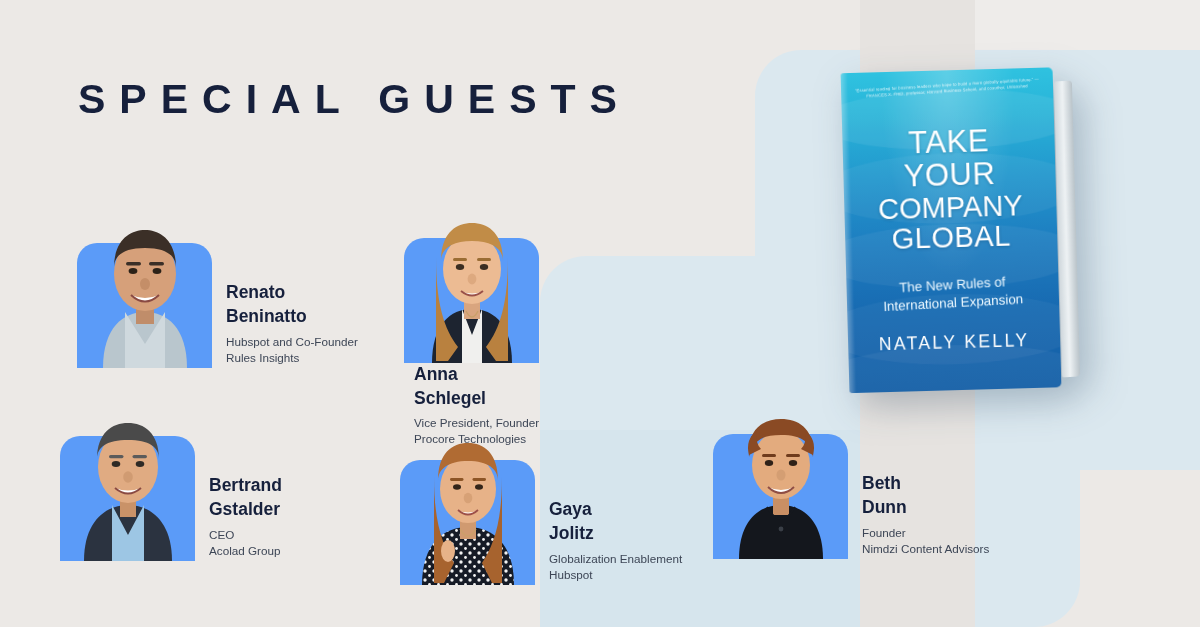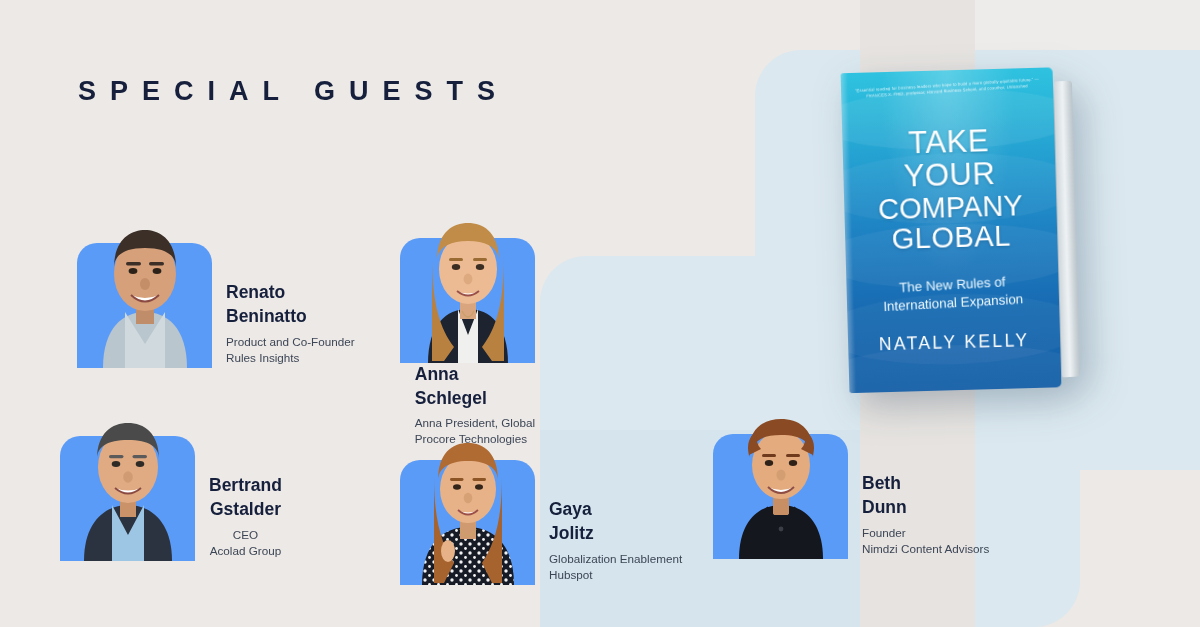--- a/index.html
+++ b/index.html
@@ -35,21 +35,21 @@
     background: #eeecea;
   }
   #bg-bottom-soft {
     left: 540px; top: 430px; width: 320px; height: 197px;
     background: #d6e5ed;
   }
 
   
   #page-title {
     position: absolute; left: 78px; top: 76px;
-    font-size: 27px; font-weight: 700;
+    font-size: 41px; font-weight: 700;
     letter-spacing: 14px;
     color: #16203c;
     white-space: nowrap;
   }
 
   
   .speaker {
     position: absolute;
     display: flex;
     align-items: flex-end;
@@ -87,21 +87,21 @@
   .sp-role, .sp-org {
     font-size: 11.7px; line-height: 1.38;
     color: #3d4656;
     white-space: nowrap;
   }
   .sp-role { margin-top: 5px; }
 
   
   #speaker-renato   { left: 60px;  top: 228px; padding-left: 17px; }
   #speaker-anna     { left: 400px; top: 228px; flex-direction: column; }
-  #speaker-bertrand { left: 60px;  top: 421px; text-align: center; }
+  #speaker-bertrand { left: 60px;  top: 421px; }
   #speaker-gaya     { left: 400px; top: 445px; }
   #speaker-beth     { left: 713px; top: 419px; }
 
   
   #book {
     position: absolute;
     left: 845px; top: 70px;
     width: 230px; height: 320px;
     transform: rotate(-1.6deg);
     filter: drop-shadow(10px 14px 18px rgba(20,50,80,0.28));
@@ -218,21 +218,21 @@
               <path d="M50 79 q14 13 28 0 q-14 6 -28 0 z" fill="#ffffff"></path>
               <path d="M50 79 q14 13 28 0" stroke="#8a4a42" stroke-width="2" fill="none"></path>
             </g>
           </svg>
         </div>
       </div>
     </div>
     <div class="speaker-text">
       <div class="sp-name">Renato</div>
       <div class="sp-name">Beninatto</div>
-      <div class="sp-role">Product and Co-Founder</div>
+      <div class="sp-role">Hubspot and Co-Founder</div>
       <div class="sp-org">Rules Insights</div>
     </div>
   </div>
 
   <div class="speaker" id="speaker-anna">
     <div class="photo-wrap">
       <div class="photo-tile">
         <div class="portrait">
           <svg viewBox="0 0 128 152" width="128" height="152">
             <defs>
@@ -257,21 +257,21 @@
               <path d="M53 80 q11 9 22 0" stroke="#9a5048" stroke-width="1.8" fill="none"></path>
               <path d="M58 100 q6 12 12 0" stroke="#caa069" stroke-width="1.4" fill="none"></path>
             </g>
           </svg>
         </div>
       </div>
     </div>
     <div class="speaker-text">
       <div class="sp-name">Anna</div>
       <div class="sp-name">Schlegel</div>
-      <div class="sp-role">Anna President, Global</div>
+      <div class="sp-role">Vice President, Founder</div>
       <div class="sp-org">Procore Technologies</div>
     </div>
   </div>
 
   <div class="speaker" id="speaker-bertrand">
     <div class="photo-wrap">
       <div class="photo-tile">
         <div class="portrait">
           <svg viewBox="0 0 128 152" width="128" height="152">
             <defs>

